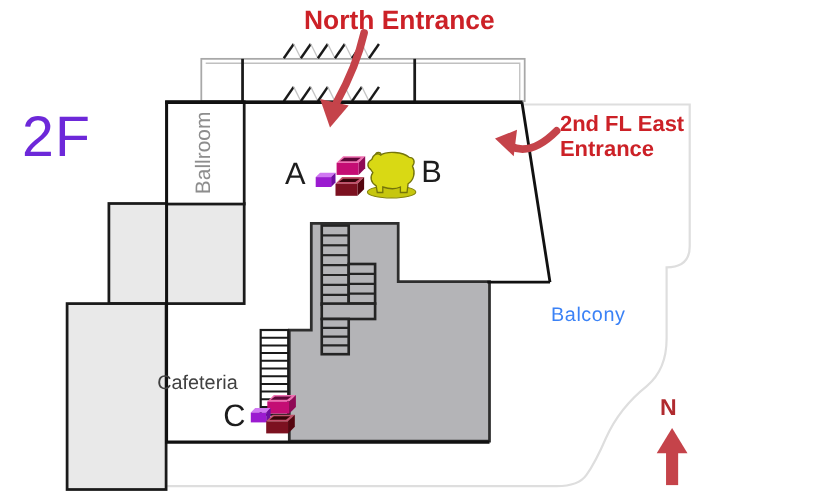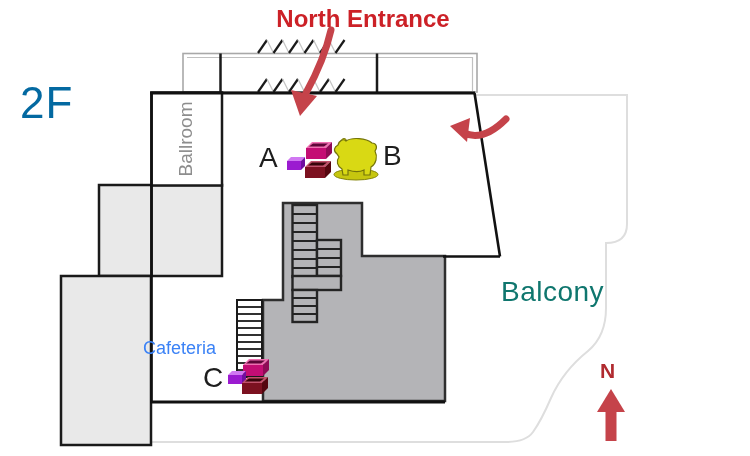--- a/index.html
+++ b/index.html
@@ -2,27 +2,27 @@
 <html><head>
 <meta charset="utf-8">
 <style>
   html,body{margin:0;padding:0;background:#ffffff;}
   #stage{
     position:relative;width:750px;height:456px;background:#ffffff;overflow:hidden;
     font-family:"Liberation Sans",sans-serif;
   }
   #plan-svg{position:absolute;left:0;top:0;}
   .lbl{position:absolute;white-space:pre-line;}
-  .l-floor{left:20px;top:78px;font-size:44px;font-weight:500;color:#0369a1;letter-spacing:1px;}
+  .l-floor{left:20px;top:95px;font-size:52px;font-weight:500;color:#6d28d9;letter-spacing:1px;}
   .l-north{left:256px;top:5px;width:214px;text-align:center;font-size:24px;font-weight:600;color:#cc2127;}
   .l-east{left:509px;top:102px;font-size:20px;font-weight:600;color:#cc2127;line-height:23px;}
   .l-ballroom{left:186px;top:139px;transform:translate(-50%,-50%) rotate(-90deg);font-size:19px;color:#8d8d8d;white-space:nowrap;}
   .l-food{left:418px;top:158px;width:76px;text-align:center;font-size:17px;color:#8d8d8d;line-height:21px;}
-  .l-balcony{left:501px;top:276px;font-size:28px;color:#0f766e;letter-spacing:0.5px;}
-  .l-cafeteria{left:143px;top:338px;font-size:18px;color:#3b82f6;}
+  .l-balcony{left:501px;top:276px;font-size:18px;color:#3b82f6;letter-spacing:0.5px;}
+  .l-cafeteria{left:143px;top:338px;font-size:18px;color:#404040;}
   .l-marker{font-size:28px;font-weight:500;color:#1d1d1d;}
   .l-a{left:259px;top:142px;}
   .l-b{left:383px;top:140px;}
   .l-c{left:203px;top:362px;}
   .l-n{left:600px;top:359px;font-size:21px;font-weight:800;color:#b02a2f;}
 </style>
 </head>
 <body>
 
 <div id="stage">
@@ -185,20 +185,22 @@
         <polygon points="242,383 248,377 268,377 262,383" fill="#c2516b"></polygon>
         <polygon points="262,383 268,377 268,388 262,394" fill="#55060f"></polygon>
         <rect x="242" y="383" width="20" height="11" fill="#7c1120"></rect>
         <polygon points="245,381.5 249,378.5 264,378.5 260,381.5" fill="#38040a"></polygon>
       </g>
     </g>
   </svg>
 
   <div class="lbl l-floor">2F</div>
   <div class="lbl l-north">North Entrance</div>
+  <div class="lbl l-east">2nd FL East
+Entrance</div>
   <div class="lbl l-ballroom">Ballroom</div>
   <div class="lbl l-balcony">Balcony</div>
   <div class="lbl l-cafeteria">Cafeteria</div>
   <div class="lbl l-marker l-a">A</div>
   <div class="lbl l-marker l-b">B</div>
   <div class="lbl l-marker l-c">C</div>
   <div class="lbl l-n">N</div>
 </div>
 
 </body></html>

